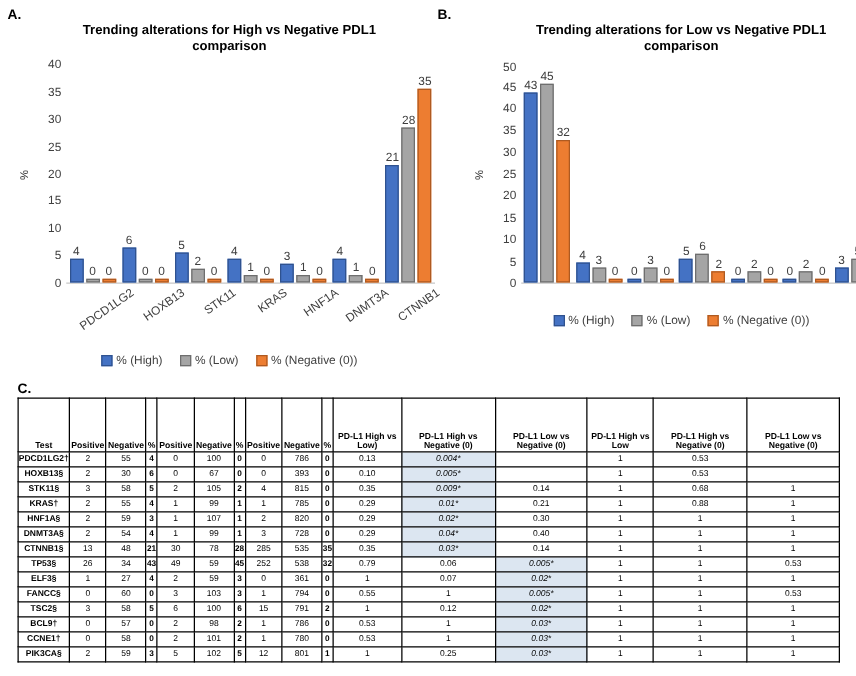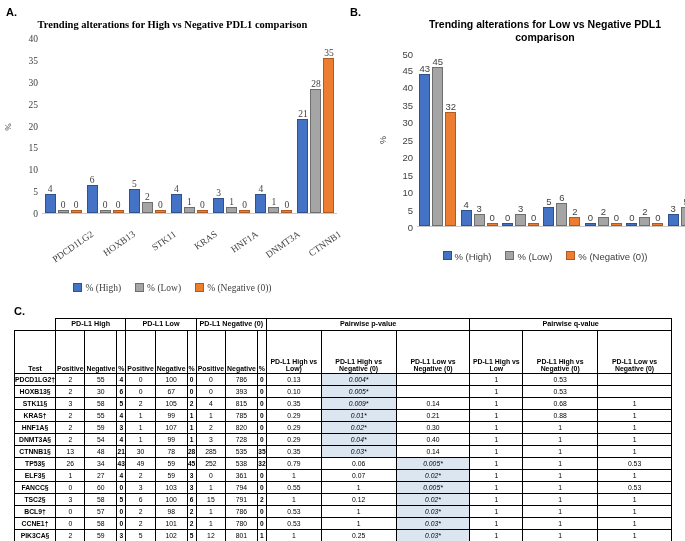--- a/index.html
+++ b/index.html
@@ -8,21 +8,21 @@
     font-family:"Liberation Sans", sans-serif;
     color:#000;overflow:hidden;position:relative;
   }
   .panel-letter{position:absolute;font-weight:bold;font-size:11px;}
   #letter-a{left:6px;top:6px;}
   #letter-b{left:350px;top:6px;}
   #letter-c{left:14px;top:305px;}
 
   
   .chart-wrap{position:absolute;top:0;height:305px;}
-  #chartA{left:0;width:345px;font-family:Liberation Serif, serif;}
+  #chartA{left:11px;width:345px;}
   #chartB{left:345px;width:340px;margin-left:30px;}
 
   .chart-title{
     font-size:10.5px;font-weight:bold;text-align:center;
     line-height:13px;padding:18px 28px 0 28px;color:#000;
   }
   .plot-area{position:relative;margin:8px 0 0 0;height:175px;}
   .ylabel{
     position:absolute;left:4px;top:50%;transform:translateY(-50%) rotate(-90deg);
     font-size:9px;color:#404040;
@@ -51,21 +51,21 @@
   .xaxis{position:absolute;left:42px;right:8px;display:flex;}
   .xlab{flex:1;text-align:center;font-size:9.5px;color:#404040;}
   .xaxis.rot .xlab{
     transform:rotate(-35deg);transform-origin:right top;
     text-align:right;white-space:nowrap;
   }
   .legend{
     position:absolute;left:0;right:0;display:flex;justify-content:center;
     gap:14px;font-size:9.5px;color:#404040;
   }
-  .legend .item{display:flex;gap:3px;}
+  .legend .item{display:flex;align-items:center;gap:3px;}
   .swatch{width:7px;height:7px;display:inline-block;}
   .swatch.s0{background:#4472c4;border:1px solid #2f528f;}
   .swatch.s1{background:#a5a5a5;border:1px solid #6e6e6e;}
   .swatch.s2{background:#ed7d31;border:1px solid #ae5a21;}
 
   
   #table-wrap{position:absolute;left:14px;top:318px;width:658px;}
   table{border-collapse:collapse;width:100%;font-size:6.6px;
         font-family:"Liberation Sans", sans-serif;}
   th,td{border:0.7px solid #000;text-align:center;padding:0;height:11px;
@@ -316,28 +316,20 @@
       <div class="item">
         <span class="swatch s2"></span>
         <span>% (Negative (0))</span>
       </div>
     </div>
 </div>
 
 <div id="table-wrap">
   <table>
     <thead>
-      <tr id="grp-row">
-          <th colspan="1" class="noborder"></th>
-          <th colspan="3" class="grp">PD-L1 High</th>
-          <th colspan="3" class="grp">PD-L1 Low</th>
-          <th colspan="3" class="grp">PD-L1 Negative (0)</th>
-          <th colspan="3" class="grp">Pairwise p-value</th>
-          <th colspan="3" class="grp">Pairwise q-value</th>
-        </tr>
       <tr id="sub-row">
           <th class="sub tall">Test</th>
           <th class="sub tall">Positive</th>
           <th class="sub tall">Negative</th>
           <th class="sub tall">%</th>
           <th class="sub tall">Positive</th>
           <th class="sub tall">Negative</th>
           <th class="sub tall">%</th>
           <th class="sub tall">Positive</th>
           <th class="sub tall">Negative</th>

